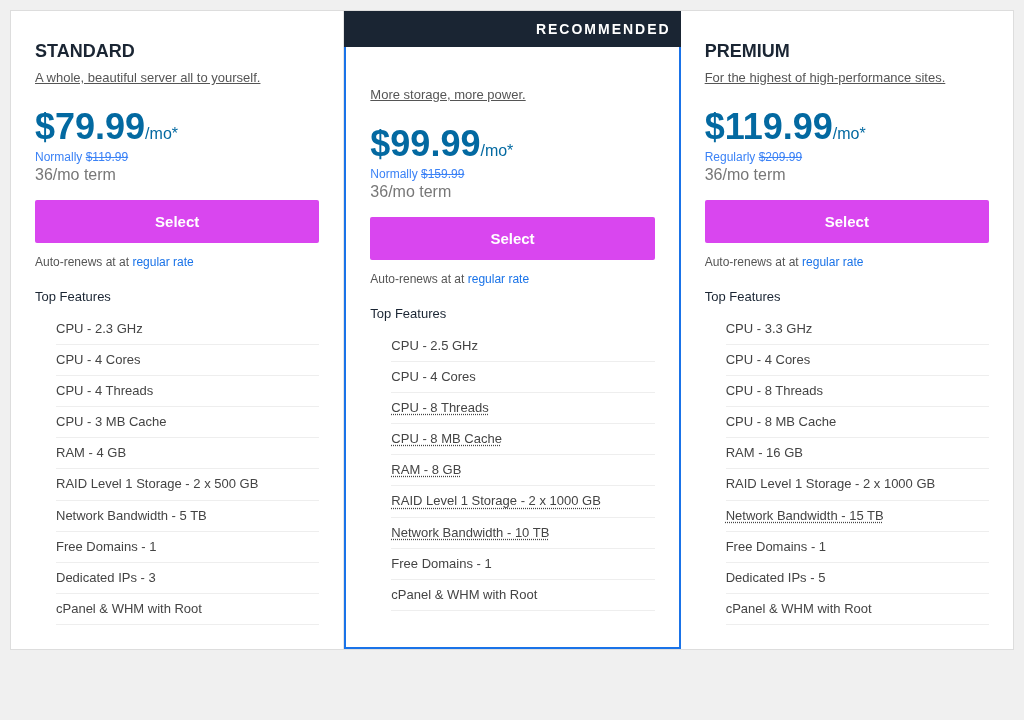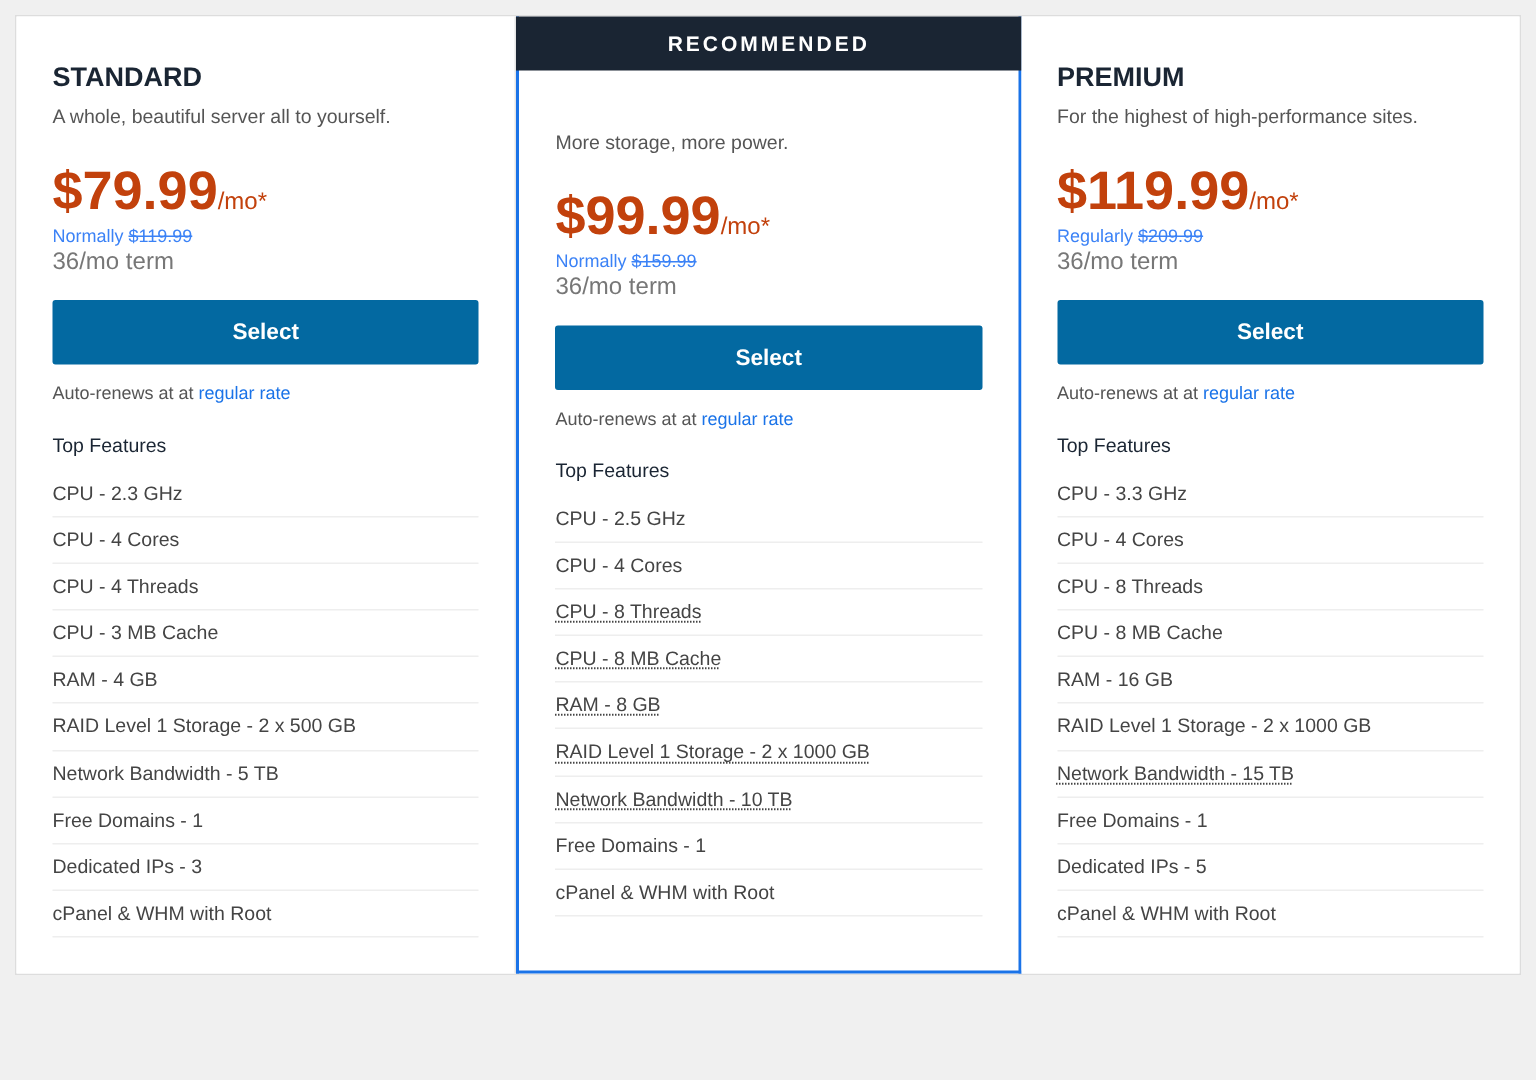--- a/index.html
+++ b/index.html
@@ -34,43 +34,44 @@
       border-right: 2px solid #1a73e8;
       border-bottom: 2px solid #1a73e8;
     }
     .recommended-banner {
       position: absolute;
       top: 0;
       left: -2px;
       right: -2px;
       background: #1a2533;
       color: #fff;
-      text-align: center;
+      text-align: right;
       padding: 10px;
       font-size: 14px;
       font-weight: bold;
       letter-spacing: 2px;
     }
     .plan-name {
       font-size: 18px;
       font-weight: 900;
       color: #1a2533;
       margin-bottom: 6px;
       text-transform: uppercase;
     }
     .plan-desc {
       font-size: 13px;
       color: #555;
       margin-bottom: 18px;
       line-height: 1.5;
+      text-decoration: underline;
     }
     .plan-price {
       font-size: 36px;
       font-weight: 900;
-      color: #c2410c;
+      color: #0369a1;
       margin-bottom: 2px;
     }
     .plan-price-suffix {
       font-size: 16px;
       font-weight: normal;
     }
     .plan-normally {
       font-size: 12px;
       color: #3b82f6;
       margin-bottom: 2px;
@@ -79,21 +80,21 @@
       text-decoration: line-through;
     }
     .plan-term {
       font-size: 16px;
       color: #777;
       margin-bottom: 16px;
     }
     .select-btn {
       display: block;
       width: 100%;
-      background: #0369a1;
+      background: #d946ef;
       color: #fff;
       border: none;
       padding: 13px;
       font-size: 15px;
       font-weight: bold;
       cursor: pointer;
       border-radius: 2px;
       margin-bottom: 12px;
     }
     .auto-renew {
@@ -107,20 +108,21 @@
     }
     .top-features-label {
       font-size: 13px;
       font-weight: normal;
       color: #1a2533;
       margin-bottom: 10px;
     }
     .feature-list {
       list-style: none;
       padding: 0;
+      margin-left: 21px;
     }
     .feature-list li {
       font-size: 13px;
       color: #444;
       padding: 6px 0;
       border-bottom: 1px solid #eee;
       line-height: 1.4;
     }
     .feature-list li.underlined {
       text-decoration: underline;

